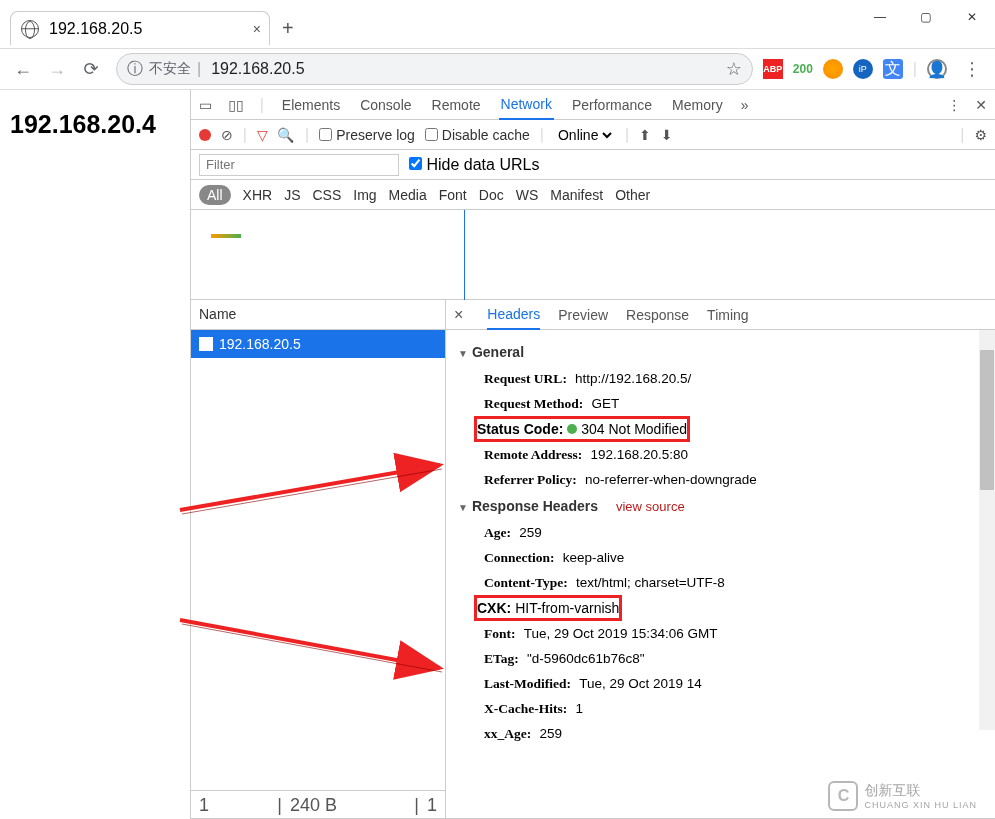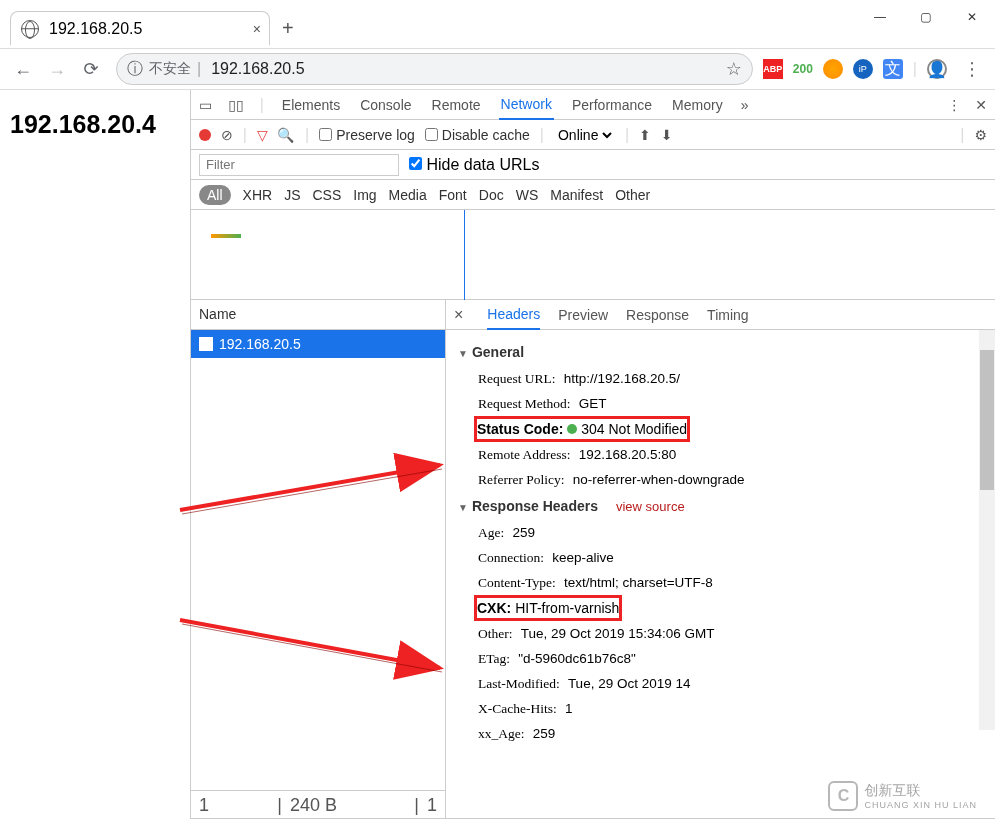--- a/index.html
+++ b/index.html
@@ -71,21 +71,21 @@
 .detail-tabs { height: 30px; border-bottom: 1px solid #ccc; display: flex; align-items: center; padding: 0 8px; gap: 18px; }
 .detail-close { font-size: 16px; color: #555; margin-right: 6px; }
 .detail-tab { font-size: 14px; color: #555; }
 .detail-tab.active { color: #1a73e8; border-bottom: 2px solid #1a73e8; height: 30px; display: flex; align-items: center; }
 
 .detail-body { flex: 1; overflow-y: auto; padding: 8px 0 8px 4px; font-size: 14px; }
 .section-hdr { color: #333; font-weight: bold; padding: 6px 8px; cursor: pointer; }
 .section-hdr::before { content: "▼"; font-size: 10px; margin-right: 4px; color: #666; }
 .view-src { font-weight: normal; color: #b91c1c; margin-left: 18px; font-size: 13px; }
 .kv { padding: 4px 0 4px 28px; font-family: Consolas, monospace; font-size: 13.5px; }
-.kv b { font-family: "Segoe UI"; font-weight: normal; }
+.kv b { font-family: "Segoe UI"; font-weight: bold; margin-left: 6px; }
 .status-dot { display: inline-block; width: 10px; height: 10px; background: #4caf50; border-radius: 50%; margin-right: 4px; }
 .highlight-box { display: inline-block; border: 3px solid #e22; padding: 2px 0; margin-left: 24px; }
 
 .scrollbar { position: absolute; right: 0; top: 30px; width: 16px; height: 400px; background: #f1f1f1; }
 .scrollbar .thumb { width: 14px; height: 140px; background: #c1c1c1; margin: 20px auto; }
 
 
 .arrow-svg { position: absolute; top: 0; left: 0; pointer-events: none; z-index: 100; }
 
 
@@ -238,21 +238,21 @@
           <div class="kv"><b>Remote Address:</b> <span>192.168.20.5:80</span></div>
           <div class="kv"><b>Referrer Policy:</b> <span>no-referrer-when-downgrade</span></div>
 
           <div class="section-hdr"><span>Response Headers</span><span class="view-src">view source</span></div>
           <div class="kv"><b>Age:</b> <span>259</span></div>
           <div class="kv"><b>Connection:</b> <span>keep-alive</span></div>
           <div class="kv"><b>Content-Type:</b> <span>text/html; charset=UTF-8</span></div>
           <div class="highlight-box">
             <b>CXK:</b> <span>HIT-from-varnish</span>
           </div>
-          <div class="kv"><b>Other:</b> <span>Tue, 29 Oct 2019 15:34:06 GMT</span></div>
+          <div class="kv"><b>Font:</b> <span>Tue, 29 Oct 2019 15:34:06 GMT</span></div>
           <div class="kv"><b>ETag:</b> <span>"d-5960dc61b76c8"</span></div>
           <div class="kv"><b>Last-Modified:</b> <span>Tue, 29 Oct 2019 14</span></div>
           <div class="kv"><b>X-Cache-Hits:</b> <span>1</span></div>
           <div class="kv"><b>xx_Age:</b> <span>259</span></div>
         </div>
         <div class="scrollbar">
             <div class="thumb"></div>
           </div>
       </div>
     </div>

